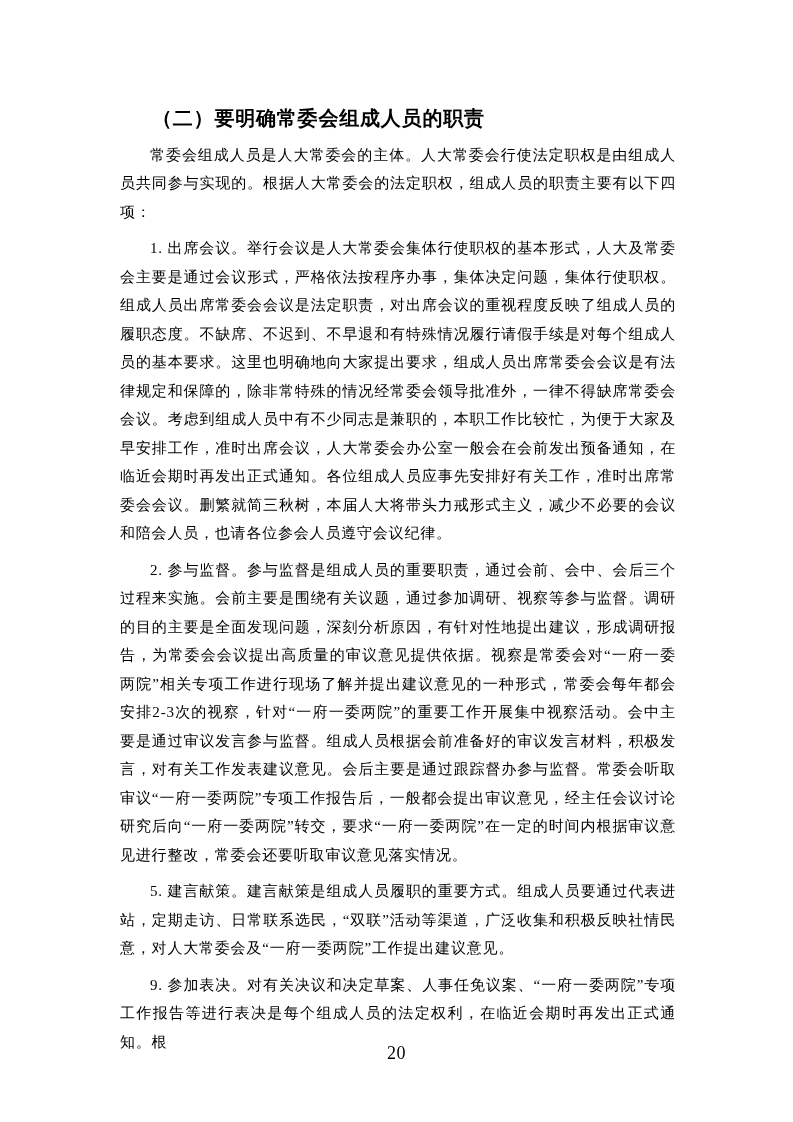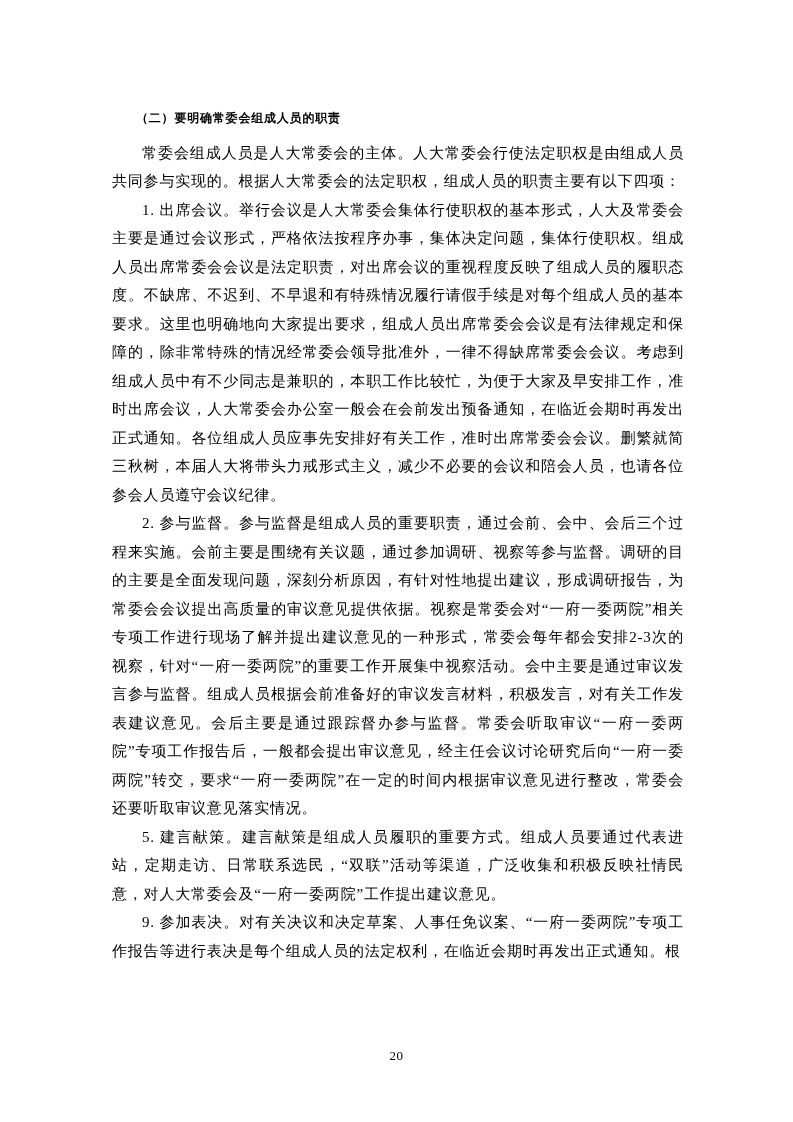--- a/index.html
+++ b/index.html
@@ -17,44 +17,44 @@
     overflow: hidden;
   }
   .content {
     position: absolute;
     left: 112px;
     top: 104px;
     width: 572px;
   }
   .heading {
     margin: 0 0 6px 0;
-    font-size: 12px;
+    font-size: 20px;
     font-weight: bold;
     line-height: 28.5px;
     text-indent: 2em;
     letter-spacing: 0.8px;
   }
   .para {
-    margin: 0;
+    margin: 8px;
     font-size: 15px;
     line-height: 28.5px;
     text-indent: 2em;
     text-align: justify;
     letter-spacing: 0.8px;
   }
   .lead {
     font-weight: normal;
   }
   .page-number {
     position: absolute;
     left: 0;
     bottom: 58px;
     width: 100%;
     text-align: center;
-    font-size: 13px;
+    font-size: 18px;
     letter-spacing: 0.5px;
   }
 </style>
 </head>
 <body>
 
 <div class="page">
   <div class="content">
 
     <h2 class="heading">（二）要明确常委会组成人员的职责</h2>

